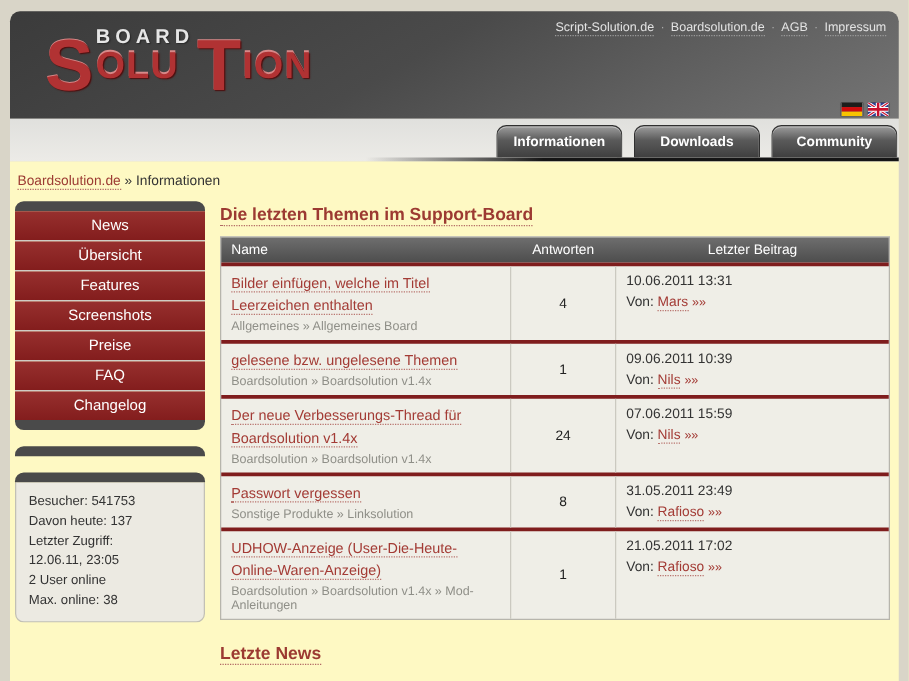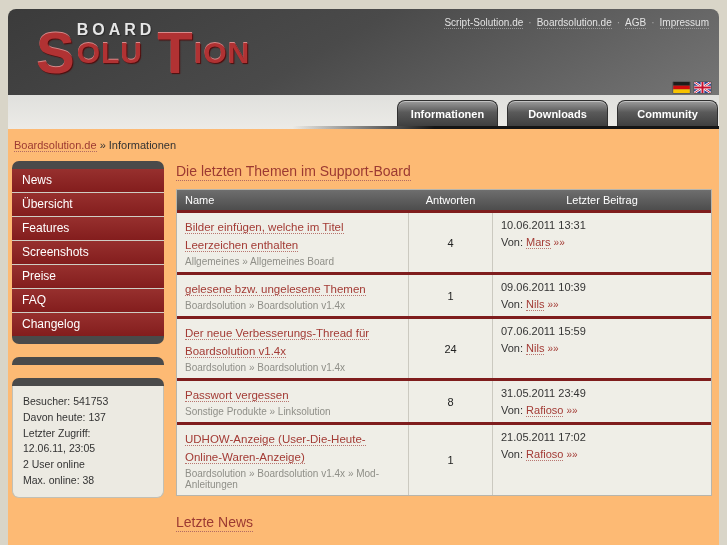--- a/index.html
+++ b/index.html
@@ -1,18 +1,18 @@
 <!DOCTYPE html>
 <html><head>
 <meta charset="utf-8">
 <style>
   * { margin:0; padding:0; box-sizing:border-box; }
   html,body { width:727px; height:545px; overflow:hidden; }
   body { background:#D9D5C8; font-family:"Liberation Sans", sans-serif; }
-  a { text-decoration:none; cursor:pointer; }
+  a { text-decoration:none; cursor:pointer;text-align:center; }
 
   .container { margin:9px 8px 0 8px; width:711px; }
 
   
   .header { height:86px; border-radius:8px 8px 0 0; position:relative;
             background:linear-gradient(150deg,#3b3b3b 0%,#4a4a4a 45%,#757575 100%); }
   .top-links { position:absolute; top:8px; right:10px; font-size:10px; color:#cfcfcf; }
   .top-links a { color:#e3e3e3; border-bottom:1px dotted #9a9a9a; }
   .top-links .sep { color:#aaa; margin:0 5px; }
 
@@ -33,41 +33,41 @@
   .tabs { position:absolute; right:1px; bottom:3px; display:flex; gap:9px; }
   .tab { width:101px; height:26px; border-radius:8px 8px 0 0; border:1px solid #303030; border-bottom:none;
          background:linear-gradient(#9d9d9d,#5a5a5a 45%,#3f3f3f);
          box-shadow:inset 0 1px 0 rgba(255,255,255,.4);
          color:#fff; font-size:11px; font-weight:bold;
          display:flex; align-items:center; justify-content:center; }
   .tab-underline { position:absolute; left:0; right:0; bottom:0; height:3px;
                    background:linear-gradient(to right, rgba(20,20,20,0) 40%, #151515 60%); }
 
   
-  .main { background:#fdba74; padding:6px 7px 16px 4px; height:416px; }
+  .main { background:#fef9c3; padding:6px 7px 16px 4px; height:416px; }
   .breadcrumb { font-size:11px; color:#333; margin:4px 0 10px 2px; }
   .breadcrumb a { color:#9C3A32; border-bottom:1px dotted #b26a64; }
 
   .layout { display:flex; }
   .sidebar { width:152px; flex:none; margin-right:12px; }
   .content { flex:1; min-width:0; }
 
   
   .cap-top { height:8px; background:#4A4A4A; border-radius:7px 7px 0 0; }
   .cap-bottom { height:8px; background:#4A4A4A; border-radius:0 0 7px 7px; }
   .menu-item { display:block; background:linear-gradient(#97302e,#831d1d); color:#fff;
                font-size:12px; padding:4px 10px 5px; border-top:1px solid #cfcdc4; }
   .menu-item:first-of-type { border-top:none; }
   .side-box { margin-top:13px; }
   .side-box-body { background:#ECEAE2; border:1px solid #c2c0b5; border-top:none;
                    border-radius:0 0 7px 7px; padding:8px 10px; font-size:11px; color:#333; }
   .stats-line { font-size:10.5px; line-height:1.5; color:#333; }
 
   
-  .section-title { display:inline-block; font-size:14px; font-weight:normal; color:#9C3A32;
+  .section-title { display:inline-block; font-size:14px; font-weight:bold; color:#9C3A32;
                    border-bottom:1px dotted #b26a64; margin:2px 0 8px; padding-bottom:1px; }
   .topics-table { border:1px solid #b7b5ac; background:#EFEEE7; }
   .t-header, .t-row { display:grid; grid-template-columns:1fr 85px 218px; }
   .t-header { background:linear-gradient(#6e6e6e,#4d4d4d); color:#fff; font-size:11px; font-weight:normal; }
   .t-header > div { padding:4px 8px; }
   .th-center { text-align:center; }
   .t-row { border-top:3px solid #7f1d1d; }
   .t-name { padding:4px 8px 5px; }
   .topic-link { font-size:11.5px; color:#A33B35; border-bottom:1px dotted #b9756f; }
   .topic-cat { font-size:10px; color:#8f8f88; margin-top:3px; }

